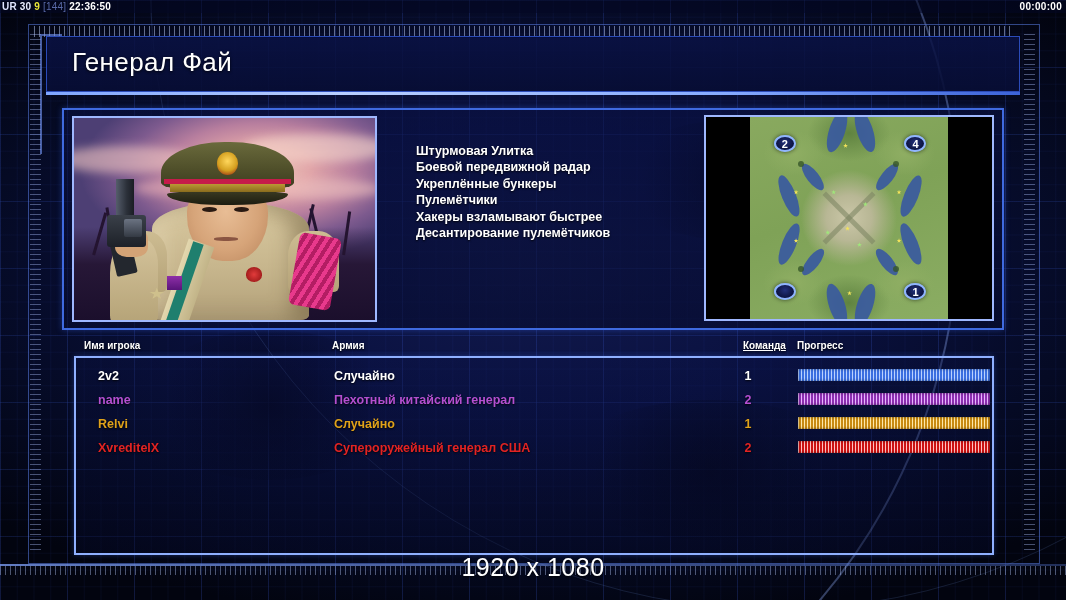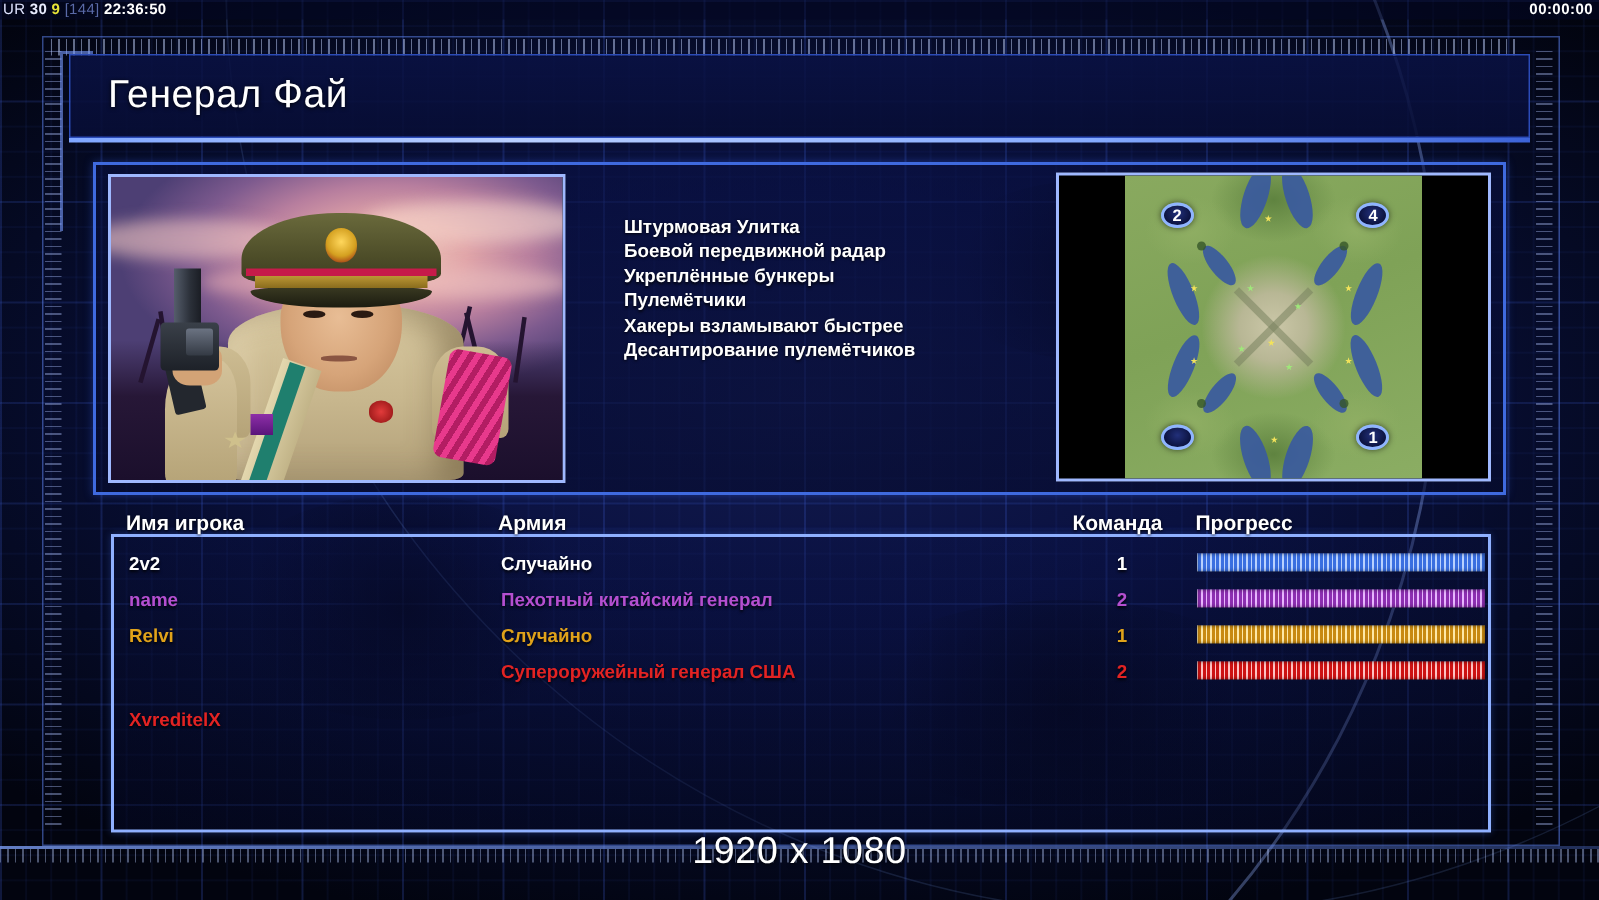--- a/index.html
+++ b/index.html
@@ -63,21 +63,21 @@
     width: 1066px; height: 13px;
     background: rgba(4,8,36,0.55);
     z-index: 30;
   }
   .topbar-left {
     position: absolute; left: 2px; top: 0px;
     font-size: 10px; line-height: 13px;
     letter-spacing: 0.2px;
     white-space: nowrap;
   }
-  .t-ur   { color: #dfe4ff; font-weight: normal; }
+  .t-ur   { color: #dfe4ff; font-weight: bold; }
   .t-30   { color: #e8ecff; font-weight: bold; }
   .t-9    { color: #e8e438; font-weight: bold; }
   .t-br   { color: #5a6aa8; }
   .t-time { color: #ffffff; font-weight: bold; }
   .topbar-right {
     position: absolute; right: 4px; top: 0px;
     font-size: 10px; line-height: 13px;
     color: #ffffff; font-weight: bold;
     letter-spacing: 0.3px;
   }
@@ -418,29 +418,29 @@
     width: 6px; height: 6px;
     background: rgba(54,86,40,0.8);
     border-radius: 50%;
   }
 
   
   .roster-head {
     position: absolute;
     top: 340px; height: 16px;
     z-index: 12;
-    font-size: 14px;
+    font-size: 10px;
     color: #ffffff;
     font-weight: bold;
     text-shadow: 0 1px 2px rgba(0,0,0,.9);
     white-space: nowrap;
   }
   .hc-name { left: 84px; }
   .hc-army { left: 332px; }
-  .hc-team { left: 715px; }
+  .hc-team { left: 743px; text-decoration: underline; }
   .hc-prog { left: 797px; }
 
   .roster-panel {
     position: absolute;
     left: 74px; top: 356px;
     width: 920px; height: 199px;
     border: 2px solid #8fb0ff;
     background: linear-gradient(180deg, rgba(10,18,70,0.30), rgba(5,9,40,0.42));
     box-shadow: 0 0 5px rgba(70,120,255,0.3);
     z-index: 9;
@@ -453,21 +453,21 @@
   }
   .cell {
     position: absolute;
     top: 0;
     font-size: 12.5px;
     line-height: 24px;
     font-weight: bold;
     text-shadow: 0 1px 2px rgba(0,0,0,.85);
     white-space: nowrap;
   }
-  .c-name { left: 10px; }
+  .c-name { left: 22px; }
   .c-army { left: 258px; }
   .c-team { left: 665px; width: 14px; text-align: center; }
   .bar {
     position: absolute;
     left: 722px; top: 5px;
     width: 192px; height: 12px;
   }
   .bar-inner {
     position: absolute; inset: 0;
   }
@@ -652,21 +652,21 @@
         </div>
         <div class="row" style="top: 54px;">
           <div class="cell c-name" style="color: rgb(224, 162, 26);">Relvi</div>
           <div class="cell c-army" style="color: rgb(224, 162, 26);">Случайно</div>
           <div class="cell c-team" style="color: rgb(224, 162, 26);">1</div>
           <div class="bar">
             <div class="bar-inner" style="width: 100%; background: repeating-linear-gradient(to right, rgb(255, 233, 168) 0px, rgb(255, 233, 168) 1px, rgb(200, 138, 18) 1px, rgb(200, 138, 18) 3px); box-shadow: rgba(0, 0, 0, 0.5) 0px 0px 3px inset;"></div>
           </div>
         </div>
         <div class="row" style="top: 78px;">
-          <div class="cell c-name" style="color: rgb(226, 35, 35); margin-top: 32px;">XvreditelX</div>
+          <div class="cell c-name" style="color: rgb(226, 35, 35);">XvreditelX</div>
           <div class="cell c-army" style="color: rgb(226, 35, 35);">Супероружейный генерал США</div>
           <div class="cell c-team" style="color: rgb(226, 35, 35);">2</div>
           <div class="bar">
             <div class="bar-inner" style="width: 100%; background: repeating-linear-gradient(to right, rgb(255, 194, 194) 0px, rgb(255, 194, 194) 1px, rgb(204, 18, 18) 1px, rgb(204, 18, 18) 3px); box-shadow: rgba(0, 0, 0, 0.5) 0px 0px 3px inset;"></div>
           </div>
         </div>
       </div>
   </div>
 
   <div class="bottom-line"></div>

